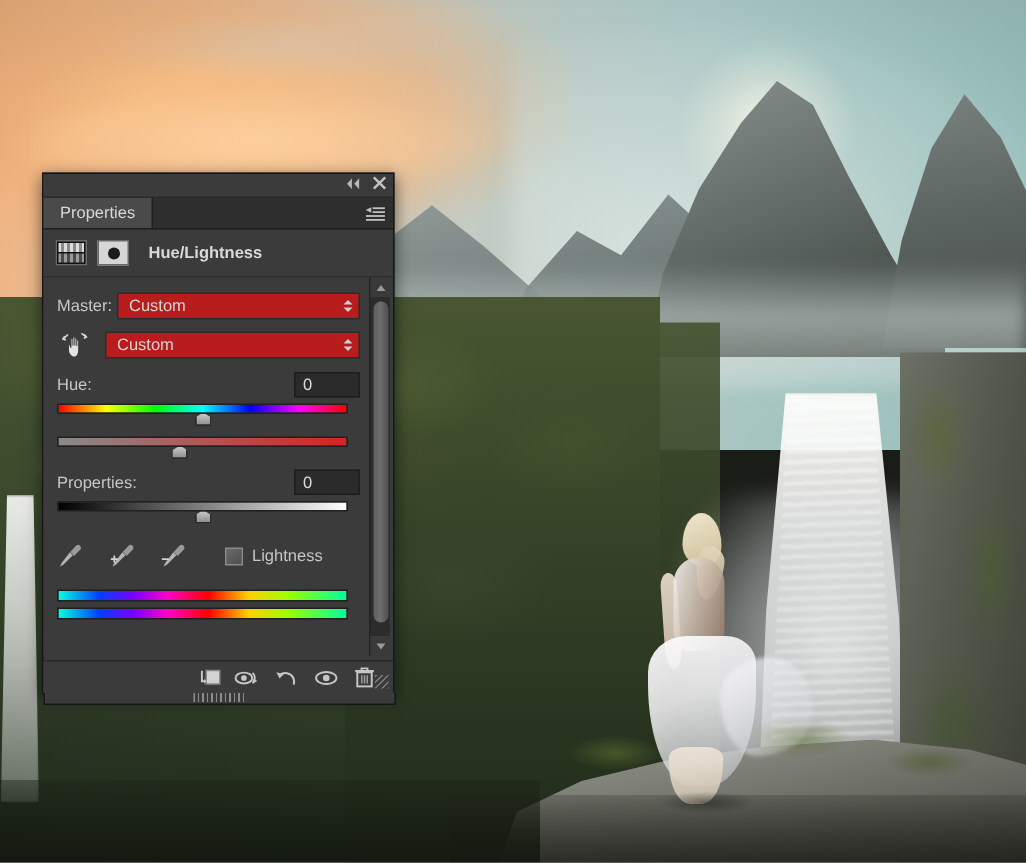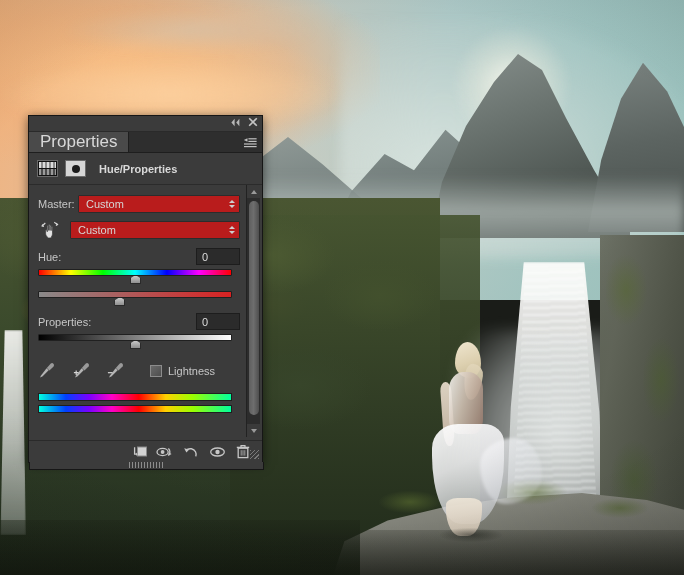--- a/index.html
+++ b/index.html
@@ -270,21 +270,21 @@
   .panel-tabbar {
     position: relative;
     height: 21px;
     background: #2e2e2e;
     border-bottom: 1px solid #1e1e1e;
     display: flex; align-items: stretch;
   }
   .tab {
     display: flex; align-items: center;
     padding: 0 11px;
-    font-size: 17px;
+    font-size: 11px;
     color: #d8d8d8;
     background: #4a4a4a;
     border-right: 1px solid #1e1e1e;
     cursor: pointer;
   }
   .panel-menu {
     position: absolute; right: 5px; top: 5px;
     width: 14px; height: 11px; cursor: pointer;
   }
 
@@ -570,21 +570,21 @@
     </div>
 
     <div class="panel-header">
       <div class="adj-icon">
         <span class="half"></span>
           <span class="half2"></span>
       </div>
       <div class="mask-icon">
           <i></i>
         </div>
-      <div class="panel-title">Hue/Properties</div>
+      <div class="panel-title">Hue/Lightness</div>
     </div>
 
     <div class="panel-body">
 
       <div class="row">
         <span class="row-label preset-label">Master:</span>
         <div class="dropdown">
           <span>Custom</span>
           <span class="dd-arrows">
               <i class="up"></i>

